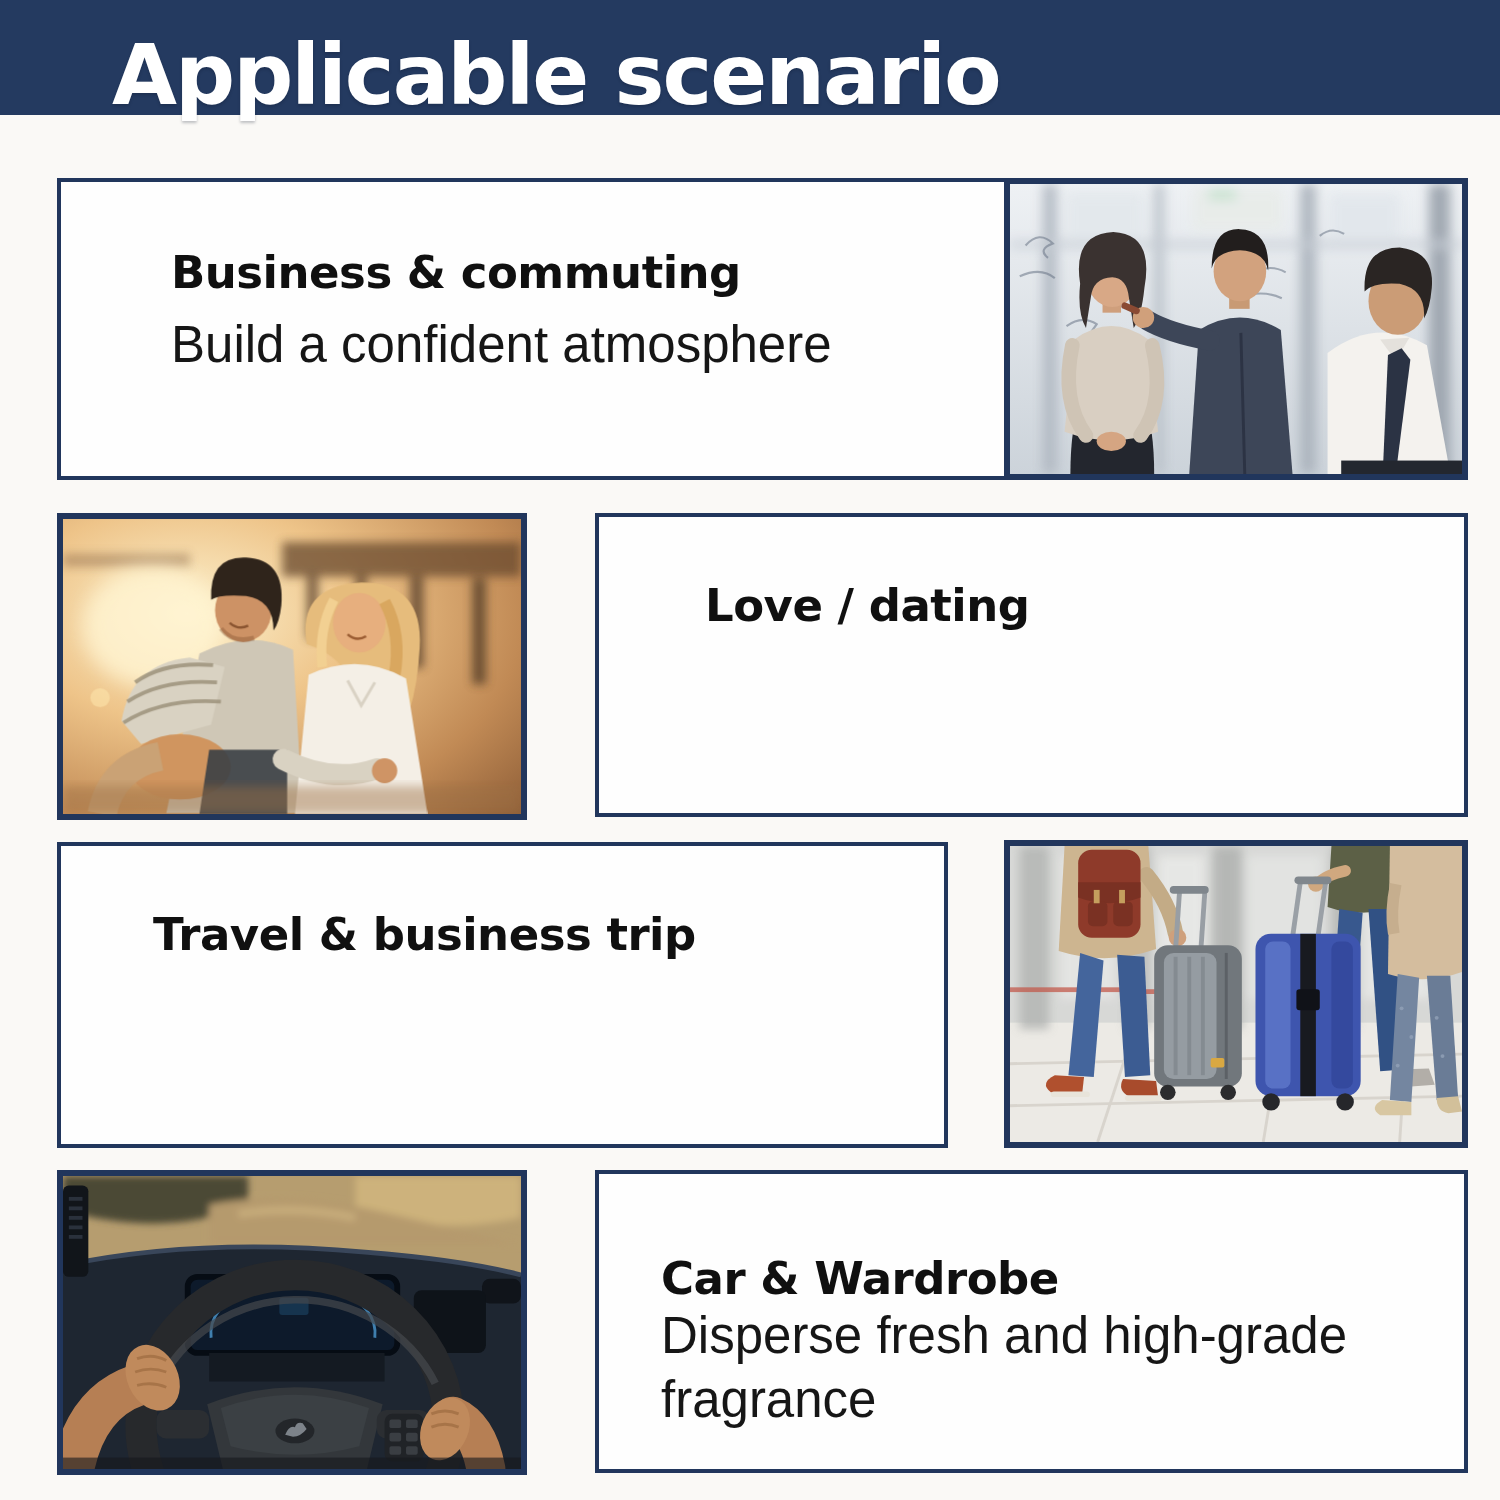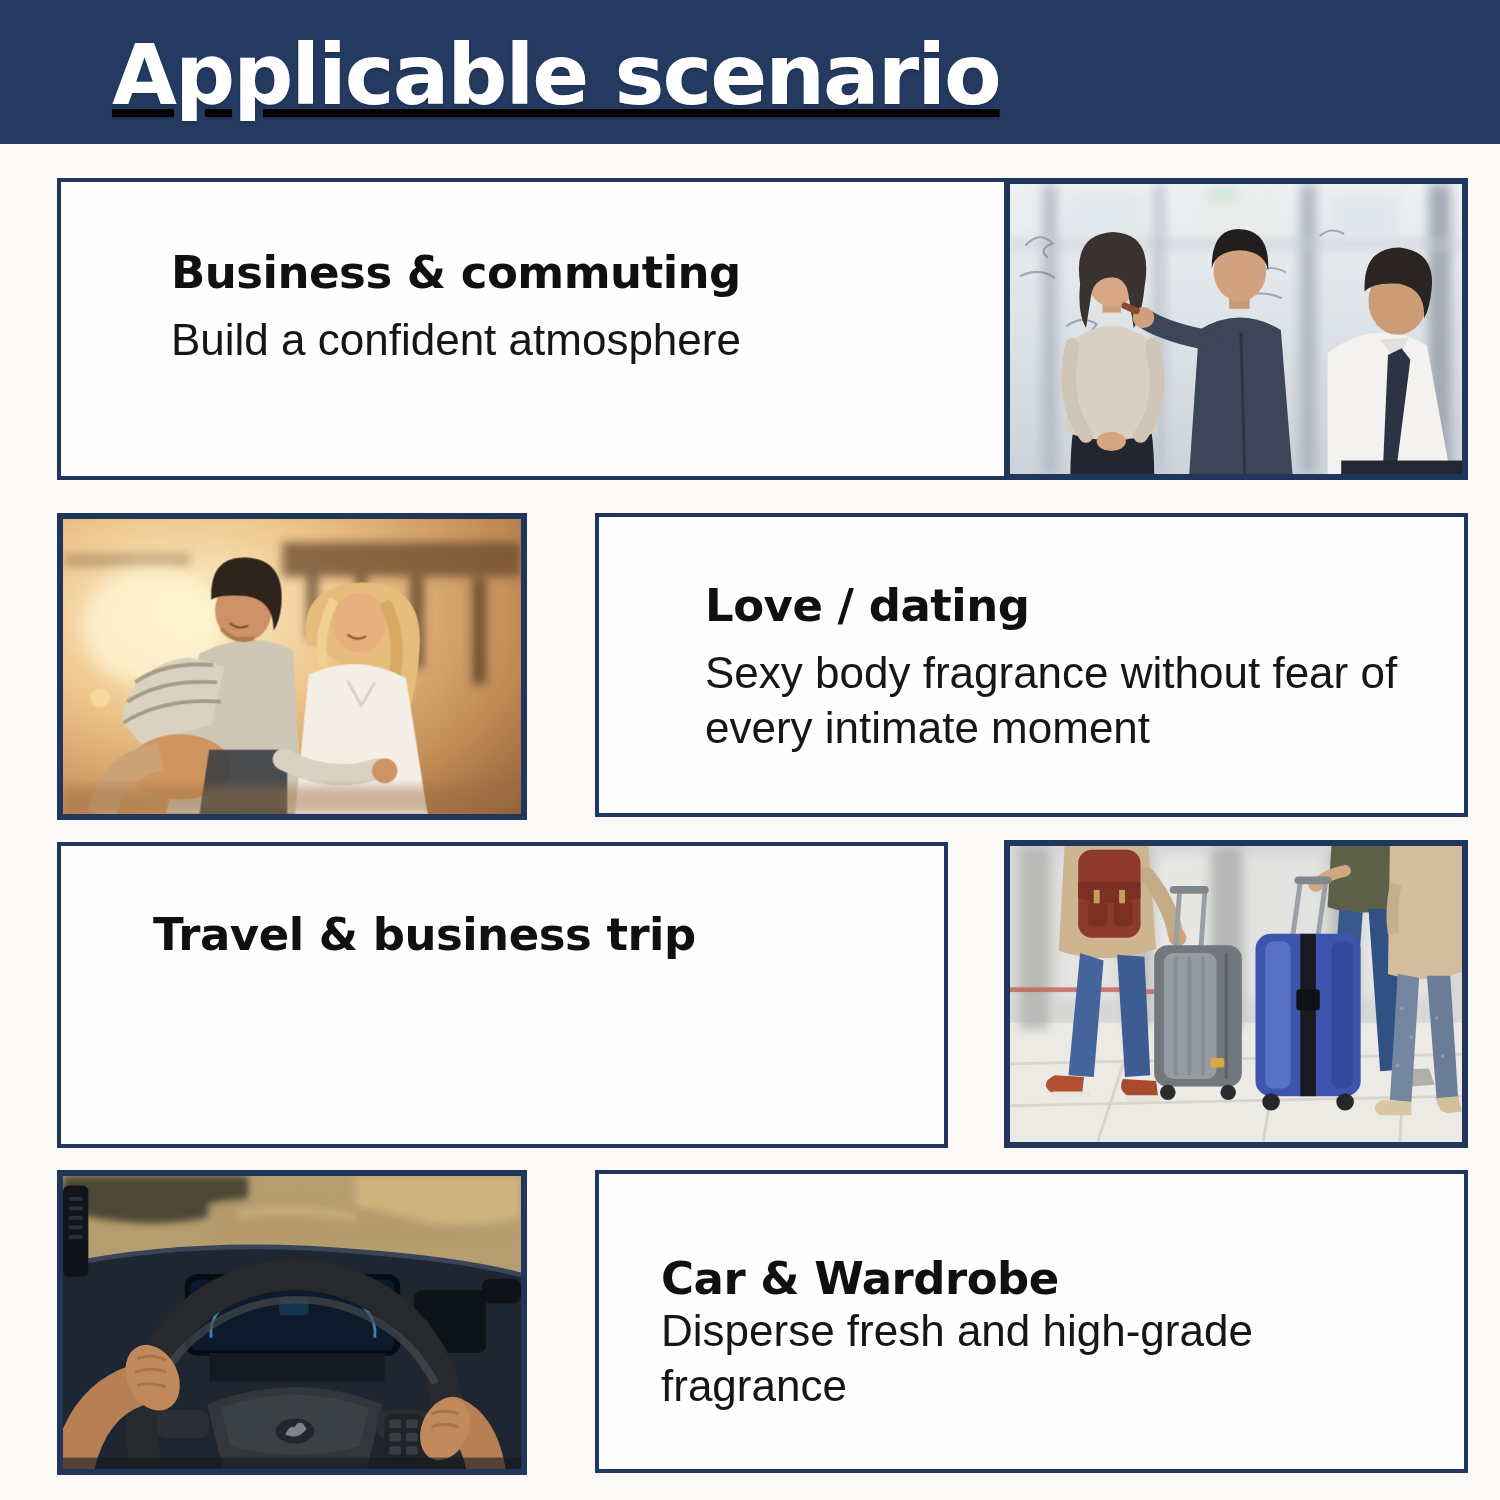--- a/index.html
+++ b/index.html
@@ -12,23 +12,22 @@
     --header_text:#ffffff;
   }
   html,body{margin:0;padding:0;}
   body{
     width:1500px;height:1500px;position:relative;overflow:hidden;
     background:var(--page_bg);
     font-family:"Liberation Sans", sans-serif;
     -webkit-font-smoothing:antialiased;
   }
   .header{
-    position:absolute;left:0;top:0;width:1500px;height:144px;
+    position:absolute;left:0;top:0;width:1500px;height:115px;
     background:var(--header_bg);
-    text-decoration:underline;
   }
   .header h1{
     margin:0;padding:0 0 0 112px;line-height:150px;
     font-family:"DejaVu Sans","Liberation Sans",sans-serif;
     font-size:84px;font-weight:800;letter-spacing:-2px;
     color:var(--header_text);
     text-shadow:0 2px 3px rgba(10,20,40,0.25);
     white-space:nowrap;
   }
   .card{
@@ -37,21 +36,21 @@
     border:4px solid var(--border);
   }
   .card h2{
     margin:0;
     font-family:"DejaVu Sans","Liberation Sans",sans-serif;
     font-size:45px;font-weight:800;letter-spacing:-0.5px;
     color:var(--title_text);line-height:1.12;
   }
   .card p{
     margin:15px 0 0 0;
-    font-size:44px;font-weight:400;color:var(--body_text);
+    font-size:51px;font-weight:400;color:var(--body_text);
     line-height:1.24;letter-spacing:0;
   }
   .c1{left:57px;top:178px;width:978px;height:302px;padding:66px 30px 0 110px;}
   .c2{left:595px;top:513px;width:873px;height:304px;padding:64px 20px 0 106px;}
   .c2 p{max-width:712px;}
   .c3{left:57px;top:842px;width:891px;height:306px;padding:64px 20px 0 92px;}
   .c4{left:595px;top:1170px;width:873px;height:303px;padding:80px 11px 0 62px;}
   .c4 p{max-width:706px;margin-top:0;}
   .photo{
     position:absolute;box-sizing:border-box;margin:0;
@@ -193,21 +192,20 @@
       <path d="M292 168 l14 26 l14 -24" stroke="#d9d2c4" stroke-width="3" fill="none"></path>
       <path d="M226 250 q50 26 96 10" stroke="#d9d2c2" stroke-width="22" fill="none" stroke-linecap="round"></path>
       <circle cx="330" cy="262" r="13" fill="#cf9465"></circle>
     </g>
     <rect x="0" y="278" width="470" height="29" fill="#9c6f45" opacity="0.45" filter="url(#c2bl)"></rect>
   </svg>
 </figure>
 
 <section class="card c2">
   <h2>Love / dating</h2>
-  <p>Sexy body fragrance without fear of every intimate moment</p>
 </section>
 
 <section class="card c3">
   <h2>Travel &amp; business trip</h2>
 </section>
 
 <figure class="photo p3" role="img" aria-label="travelers walking through an airport with rolling suitcases">
   <svg viewBox="0 0 464 310" preserveAspectRatio="none">
     <defs>
       <filter id="a3bl" x="-20%" y="-20%" width="140%" height="140%">

